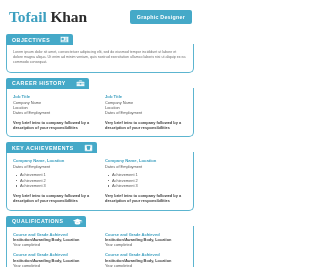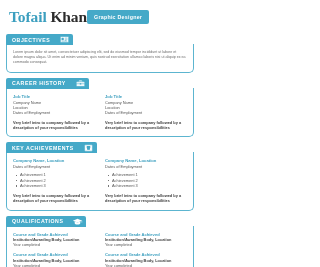--- a/index.html
+++ b/index.html
@@ -18,21 +18,21 @@
     height: 267px;
     background: #ffffff;
     padding: 7px 6px 0 6px;
     position: relative;
   }
 
   
   .header {
     display: flex;
     align-items: flex-start;
-    justify-content: flex-start;
+    justify-content: space-between;
     padding: 2px 2px 0 3px;
     height: 22px;
   }
   .name {
     font-family: "Liberation Serif", serif;
     font-size: 15.5px;
     font-weight: bold;
     line-height: 16px;
     white-space: nowrap;
     letter-spacing: -0.1px;

